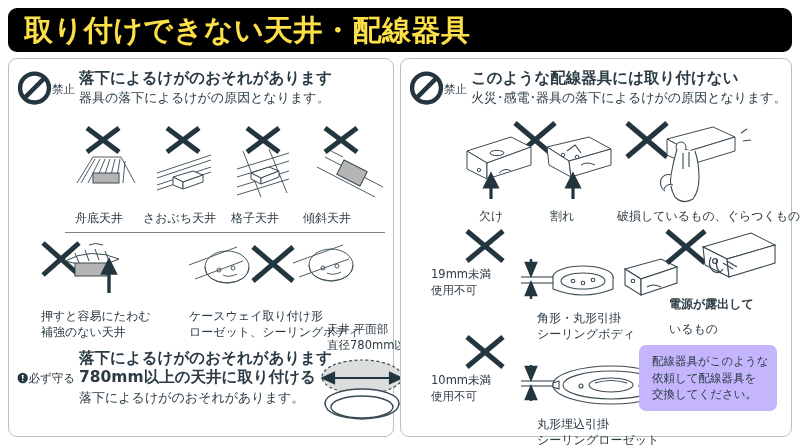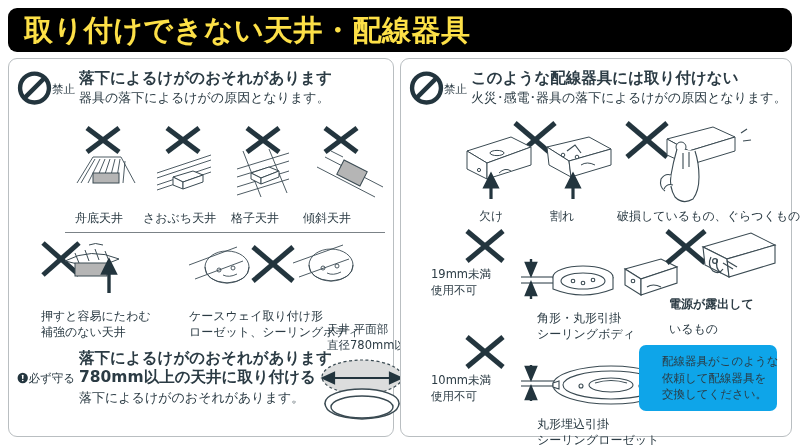--- a/index.html
+++ b/index.html
@@ -85,23 +85,23 @@
     position: absolute;
     height: 0; border-top: 1.2px solid #7b8287;
   }
 
   
   .fig { position: absolute; }
 
   
   .note-box {
     position: absolute;
-    background: #0ea5e9;
+    background: #c4b5fd;
     border-radius: 7px;
-    padding: 8px 23px;
+    padding: 8px 13px;
   }
   .note-box p {
     font-size: 11.5px;
     line-height: 1.45;
     white-space: nowrap;
   }
 
   
   .dim-label {
     position: absolute;

